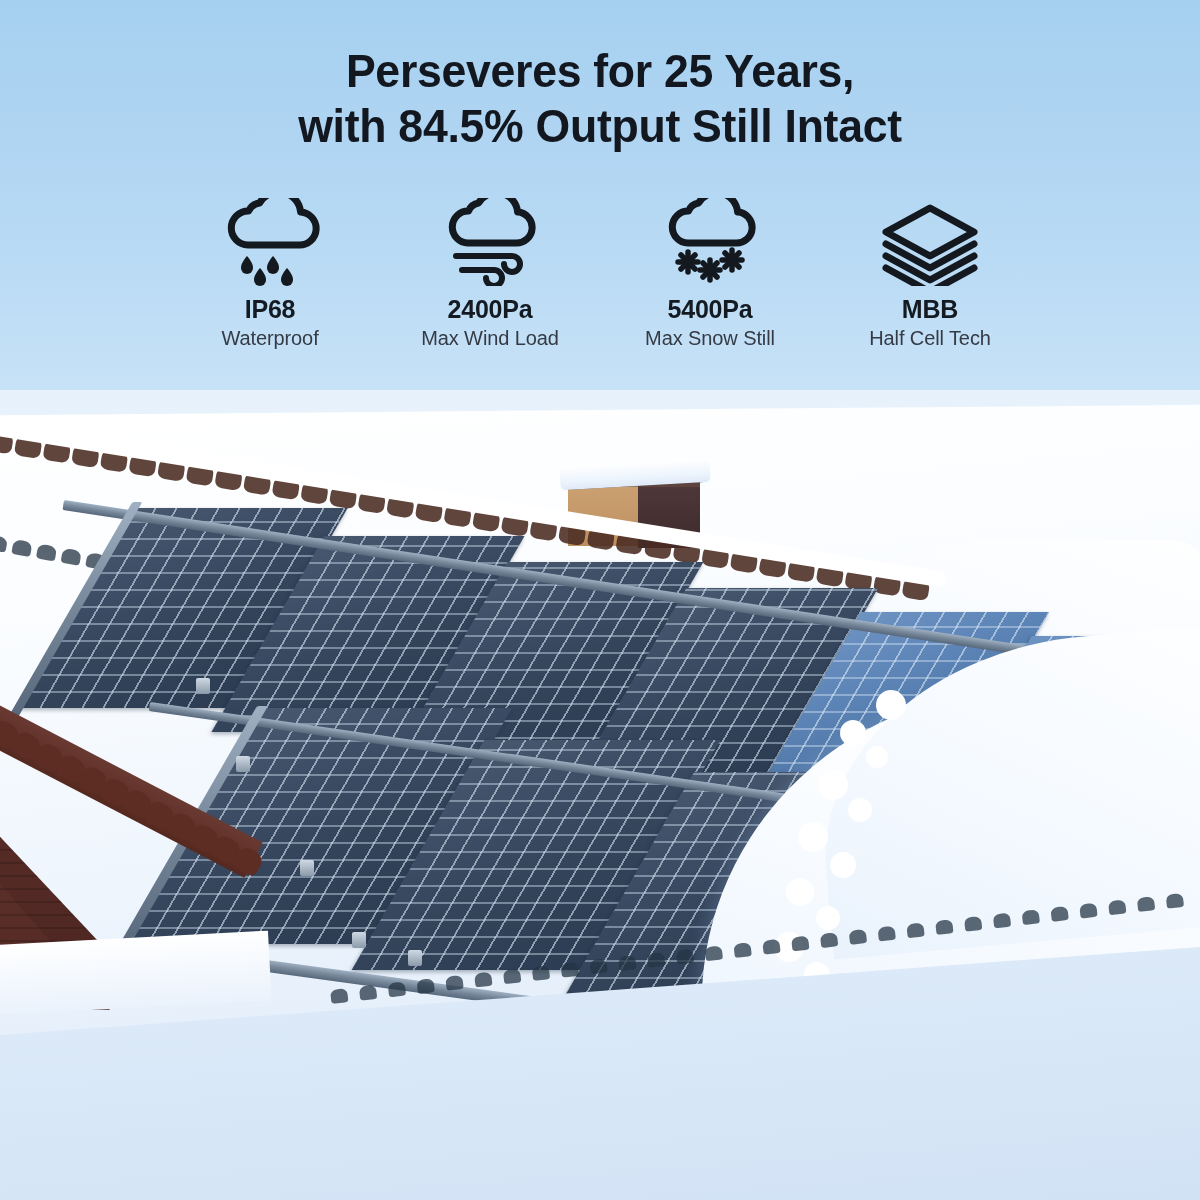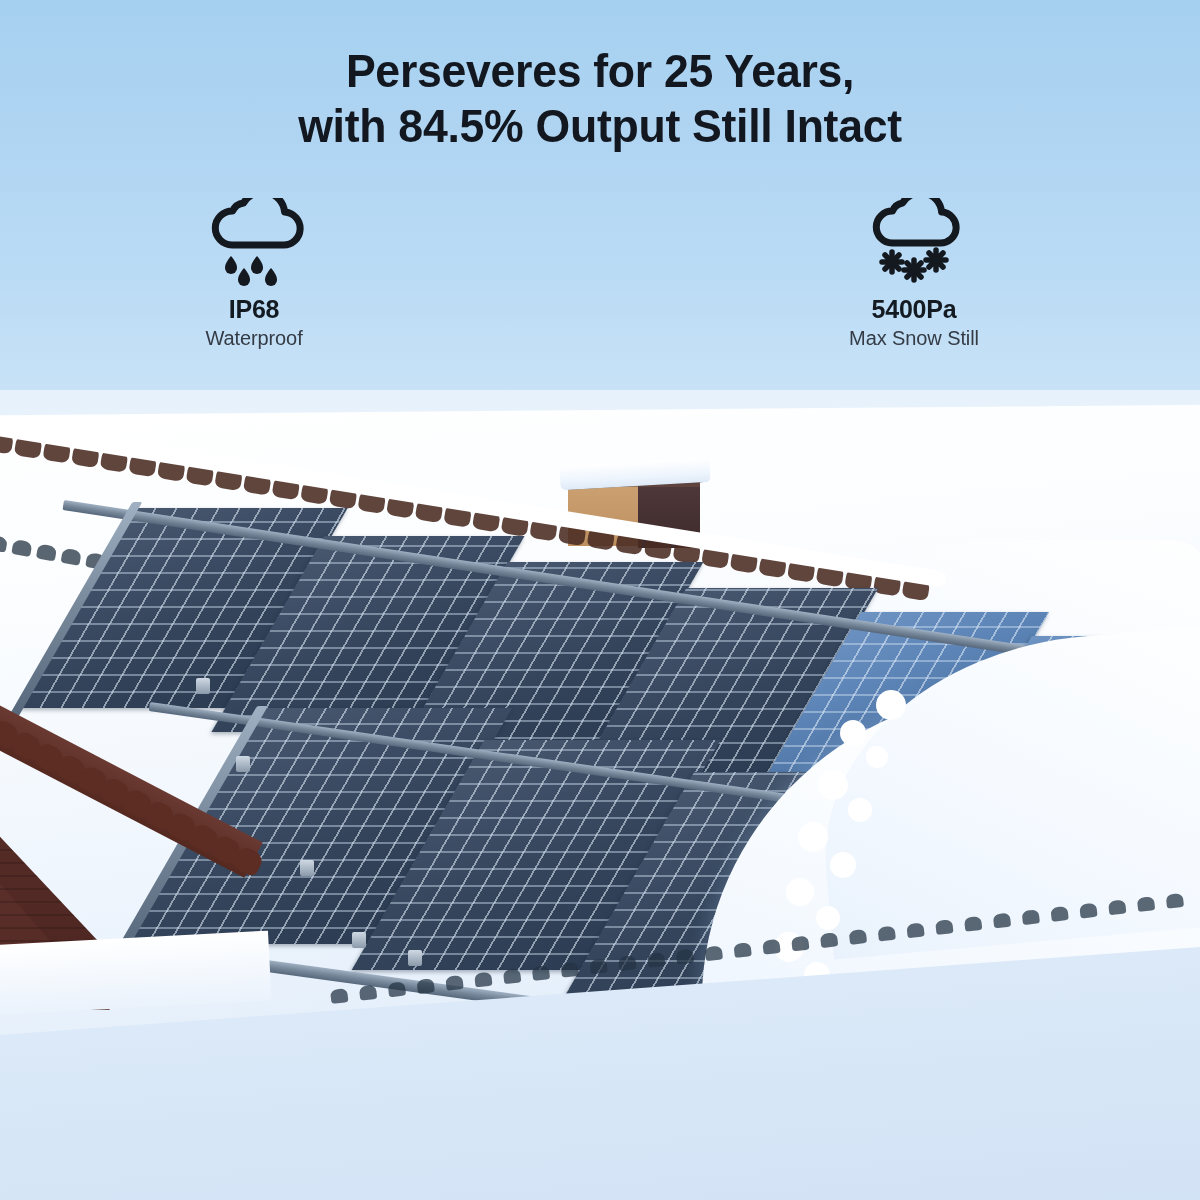--- a/index.html
+++ b/index.html
@@ -35,21 +35,21 @@
     font-weight:bold;
     font-size:46px;
     line-height:55px;
     letter-spacing:-0.3px;
     transform:scaleX(0.97);
   }
   .headline .l2{display:block;}
 
   
   .features{
-    position:absolute;left:144px;top:196px;width:880px;
+    position:absolute;left:160px;top:196px;width:880px;
     display:flex;justify-content:space-between;align-items:center;
   }
   .feature{width:220px;display:flex;flex-direction:column;align-items:center;}
   .ficon{height:92px;display:flex;align-items:center;justify-content:center;}
   .fvalue{
     margin-top:6px;font-size:25px;font-weight:bold;color:#141a22;
     letter-spacing:-0.2px;line-height:30px;
   }
   .flabel{
     margin-top:2px;font-size:20px;color:#343b45;font-weight:normal;
@@ -262,20 +262,31 @@
           <path d="M29 58 c5 6 6 9 6 12 a6 6 0 0 1 -12 0 c0 -3 1 -6 6 -12 z" fill="#14181f"></path>
           <path d="M55 58 c5 6 6 9 6 12 a6 6 0 0 1 -12 0 c0 -3 1 -6 6 -12 z" fill="#14181f"></path>
           <path d="M42 70 c5 6 6 9 6 12 a6 6 0 0 1 -12 0 c0 -3 1 -6 6 -12 z" fill="#14181f"></path>
           <path d="M69 70 c5 6 6 9 6 12 a6 6 0 0 1 -12 0 c0 -3 1 -6 6 -12 z" fill="#14181f"></path>
         </svg>
       </div>
       <div class="fvalue">IP68</div>
       <div class="flabel">Waterproof</div>
     </div>
 
+    <div class="feature">
+      <div class="ficon">
+        <svg width="104" height="88" viewBox="0 0 104 88" aria-hidden="true">
+          <path d="M30 45 a16 16 0 0 1 0.6 -32 a13 13 0 0 1 10 -8 a21 21 0 0 1 39 9 a14 14 0 0 1 -2 31 z" fill="none" stroke="#14181f" stroke-width="7" stroke-linejoin="round"></path>
+          <path d="M18 58 H74 a8 8 0 1 1 -8 8" fill="none" stroke="#14181f" stroke-width="6" stroke-linecap="round"></path>
+          <path d="M24 72 H56 a8 8 0 1 1 -8 8" fill="none" stroke="#14181f" stroke-width="6" stroke-linecap="round"></path>
+        </svg>
+      </div>
+      <div class="fvalue">2400Pa</div>
+      <div class="flabel">Max Wind Load</div>
+    </div>
 
     <div class="feature">
       <div class="ficon">
         <svg width="104" height="88" viewBox="0 0 104 88" aria-hidden="true">
           <path d="M30 45 a16 16 0 0 1 0.6 -32 a13 13 0 0 1 10 -8 a21 21 0 0 1 39 9 a14 14 0 0 1 -2 31 z" fill="none" stroke="#14181f" stroke-width="7" stroke-linejoin="round"></path>
           <g stroke="#14181f" stroke-width="5.5" stroke-linecap="round">
             <g transform="translate(30,64)">
               <line x1="-10" y1="0" x2="10" y2="0"></line>
                 <line x1="0" y1="-10" x2="0" y2="10"></line>
               <line x1="-7" y1="-7" x2="7" y2="7"></line>
@@ -293,20 +304,32 @@
               <line x1="-7" y1="-7" x2="7" y2="7"></line>
                 <line x1="-7" y1="7" x2="7" y2="-7"></line>
             </g>
           </g>
         </svg>
       </div>
       <div class="fvalue">5400Pa</div>
       <div class="flabel">Max Snow Still</div>
     </div>
 
+    <div class="feature">
+      <div class="ficon">
+        <svg width="104" height="88" viewBox="0 0 104 88" aria-hidden="true">
+          <path d="M52 10 L96 34 L52 58 L8 34 Z" fill="none" stroke="#14181f" stroke-width="7" stroke-linejoin="round"></path>
+          <path d="M8 46 L52 70 L96 46" fill="none" stroke="#14181f" stroke-width="7" stroke-linejoin="round" stroke-linecap="round"></path>
+          <path d="M8 58 L52 82 L96 58" fill="none" stroke="#14181f" stroke-width="7" stroke-linejoin="round" stroke-linecap="round"></path>
+          <path d="M8 70 L52 94 L96 70" fill="none" stroke="#14181f" stroke-width="7" stroke-linejoin="round" stroke-linecap="round"></path>
+        </svg>
+      </div>
+      <div class="fvalue">MBB</div>
+      <div class="flabel">Half Cell Tech</div>
+    </div>
 
   </div>
 
   <div class="photo">
     <div class="photo-bg"></div>
     <div class="snowfield"></div>
     <div class="bank-right"></div>
 
     <div class="chimney">
       <div class="ch-left"></div>

